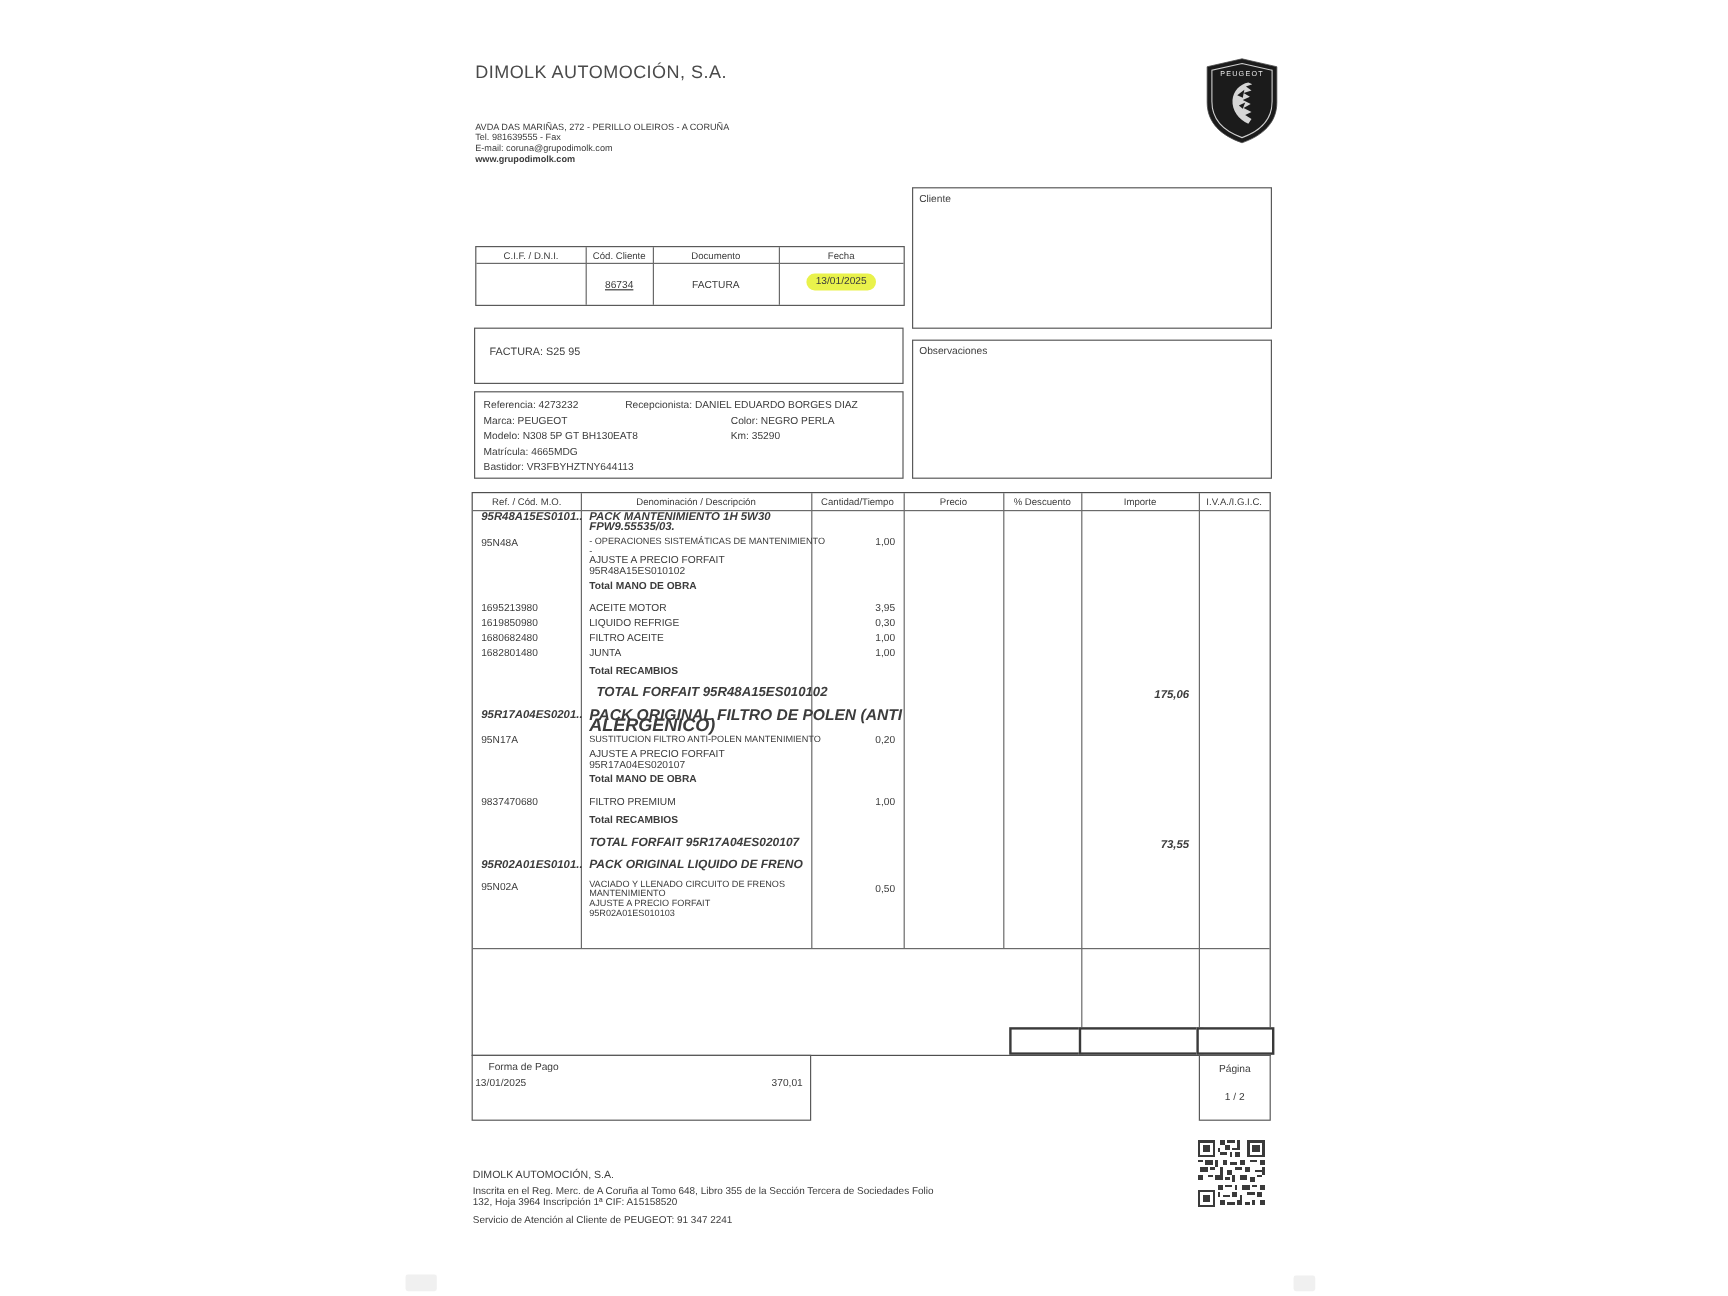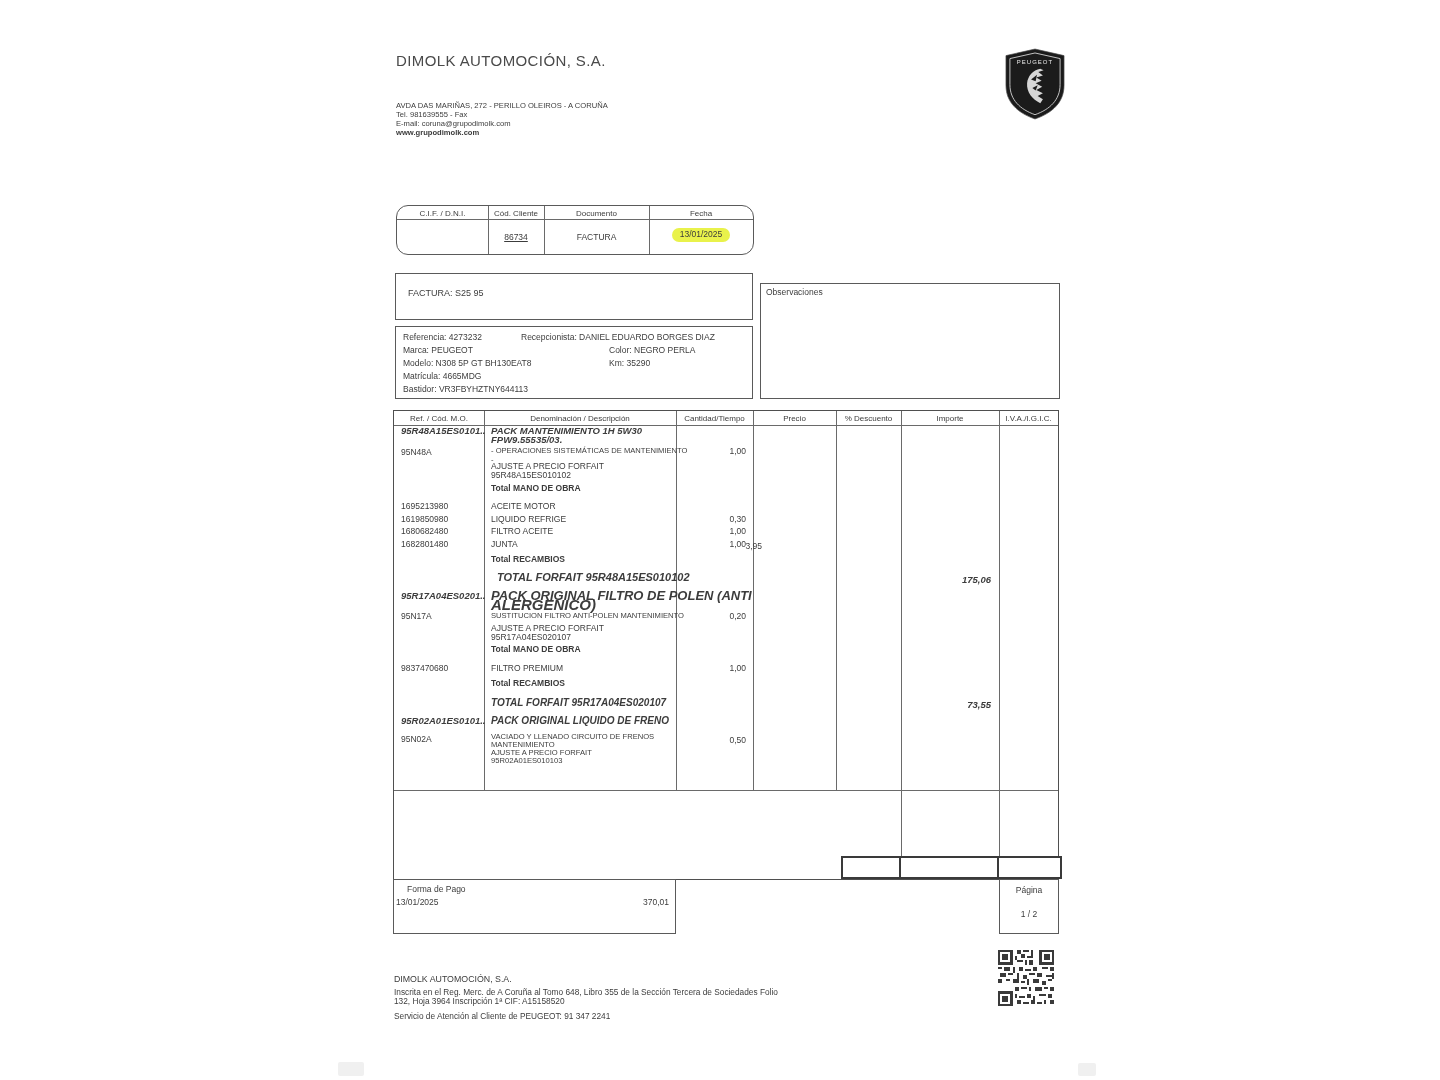--- a/index.html
+++ b/index.html
@@ -35,25 +35,28 @@
     <svg width="66" height="76" viewBox="0 0 100 112">
       <path d="M50 3 L94 13 V58 C94 84 76 100 50 109 C24 100 6 84 6 58 V13 Z" fill="#1b1b1b" stroke="#4c4c4c" stroke-width="1"></path>
       <path d="M50 9 L88 17.5 V57 C88 80 72.5 94.5 50 102.5 C27.5 94.5 12 80 12 57 V17.5 Z" fill="none" stroke="#cfcfcf" stroke-width="1.4"></path>
       <text x="50" y="25" text-anchor="middle" font-family="Liberation Sans, sans-serif" font-size="9" letter-spacing="1.6" fill="#e8e8e8">PEUGEOT</text>
       <path d="M58 33 C47 35 39 44 38 55 C37 68 46 80 58 85 L62 79 L54 74 L62 70 L52 65 L61 60 L51 55 L60 51 L52 46 L62 43 L55 38 L63 35 Z" fill="#d6d6d6"></path>
       <path d="M44 49 l9 -7 l-2 10 z" fill="#1b1b1b"></path>
       <path d="M46 62 l8 -4 l-3 8 z" fill="#1b1b1b"></path>
     </svg>
   </div>
 
+  <div class="box" style="left:760px;top:156px;width:298px;height:116px;">
+    <div class="t" style="left:5px;top:4px;">Cliente</div>
+  </div>
   <div class="box" style="left:760px;top:283px;width:298px;height:114px;">
     <div class="t" style="left:5px;top:4px;">Observaciones</div>
   </div>
 
-  <div class="box" style="left:396px;top:205px;width:356px;height:48px;border-radius:12px;">
+  <div class="box" style="left:396px;top:205px;width:356px;height:48px;">
     <div class="hline" style="left:0;top:13px;width:356px;"></div>
     <div class="vline" style="left:91px;top:0;height:48px;"></div>
     <div class="vline" style="left:147px;top:0;height:48px;"></div>
     <div class="vline" style="left:252px;top:0;height:48px;"></div>
     <div class="t hdr8 ctr" style="left:0;top:3px;width:91px;">C.I.F. / D.N.I.</div>
     <div class="t hdr8 ctr" style="left:91px;top:3px;width:56px;">Cód. Cliente</div>
     <div class="t hdr8 ctr" style="left:147px;top:3px;width:105px;">Documento</div>
     <div class="t hdr8 ctr" style="left:252px;top:3px;width:104px;">Fecha</div>
     <div class="t ctr" style="left:0;top:27px;width:91px;"></div>
     <div class="t ctr" style="left:91px;top:27px;width:56px;text-decoration:underline;">86734</div>
@@ -106,21 +109,21 @@
     <div class="t sm" style="left:97px;top:45px;">-</div>
     <div class="t rt" style="left:282px;top:36px;width:70px;">1,00</div>
 
     <div class="t" style="left:97px;top:51px;">AJUSTE A PRECIO FORFAIT</div>
     <div class="t" style="left:97px;top:60px;">95R48A15ES010102</div>
 
     <div class="t b" style="left:97px;top:73px;">Total MANO DE OBRA</div>
 
     <div class="t" style="left:7px;top:91px;">1695213980</div>
     <div class="t" style="left:97px;top:91px;">ACEITE MOTOR</div>
-    <div class="t rt" style="left:298px;top:91px;width:70px;margin-top:40px;">3,95</div>
+    <div class="t rt" style="left:282px;top:91px;width:70px;">3,95</div>
 
     <div class="t" style="left:7px;top:104px;">1619850980</div>
     <div class="t" style="left:97px;top:104px;">LIQUIDO REFRIGE</div>
     <div class="t rt" style="left:282px;top:104px;width:70px;">0,30</div>
 
     <div class="t" style="left:7px;top:116px;">1680682480</div>
     <div class="t" style="left:97px;top:116px;">FILTRO ACEITE</div>
     <div class="t rt" style="left:282px;top:116px;width:70px;">1,00</div>
 
     <div class="t" style="left:7px;top:129px;">1682801480</div>

